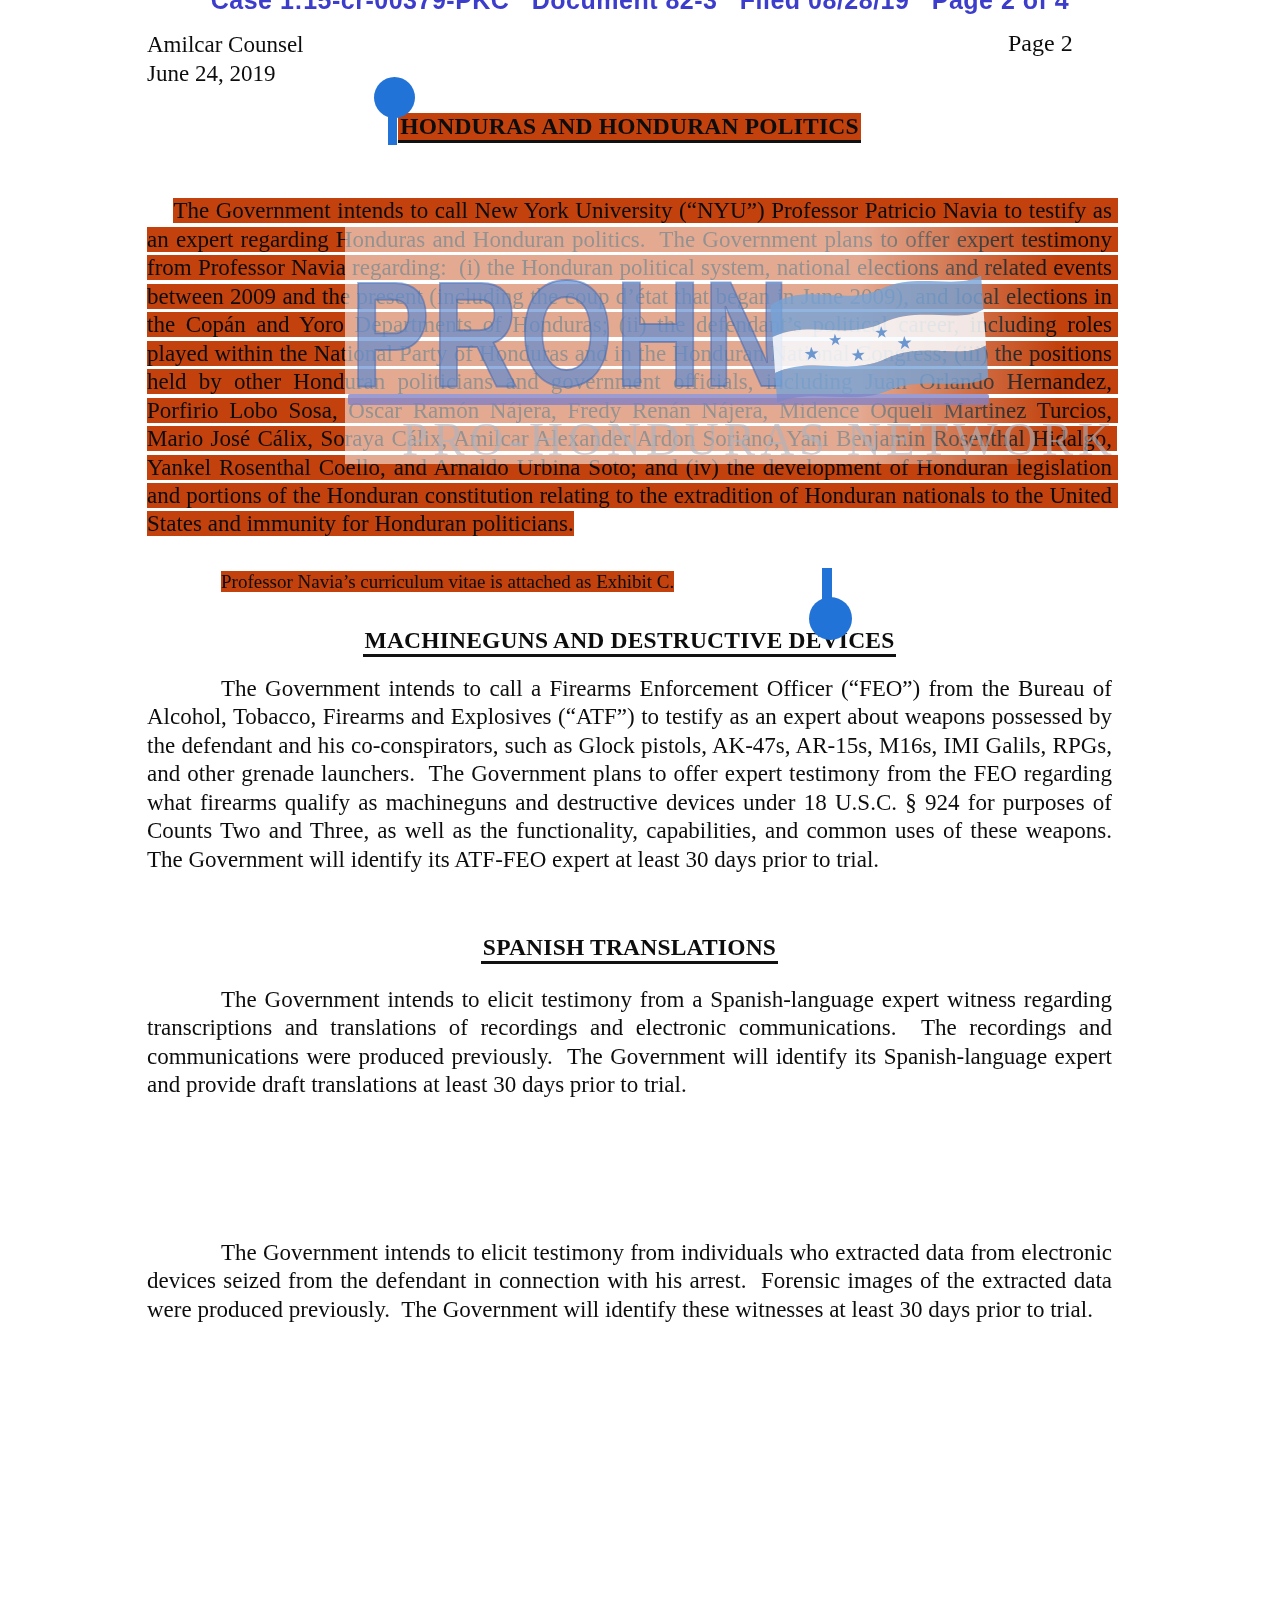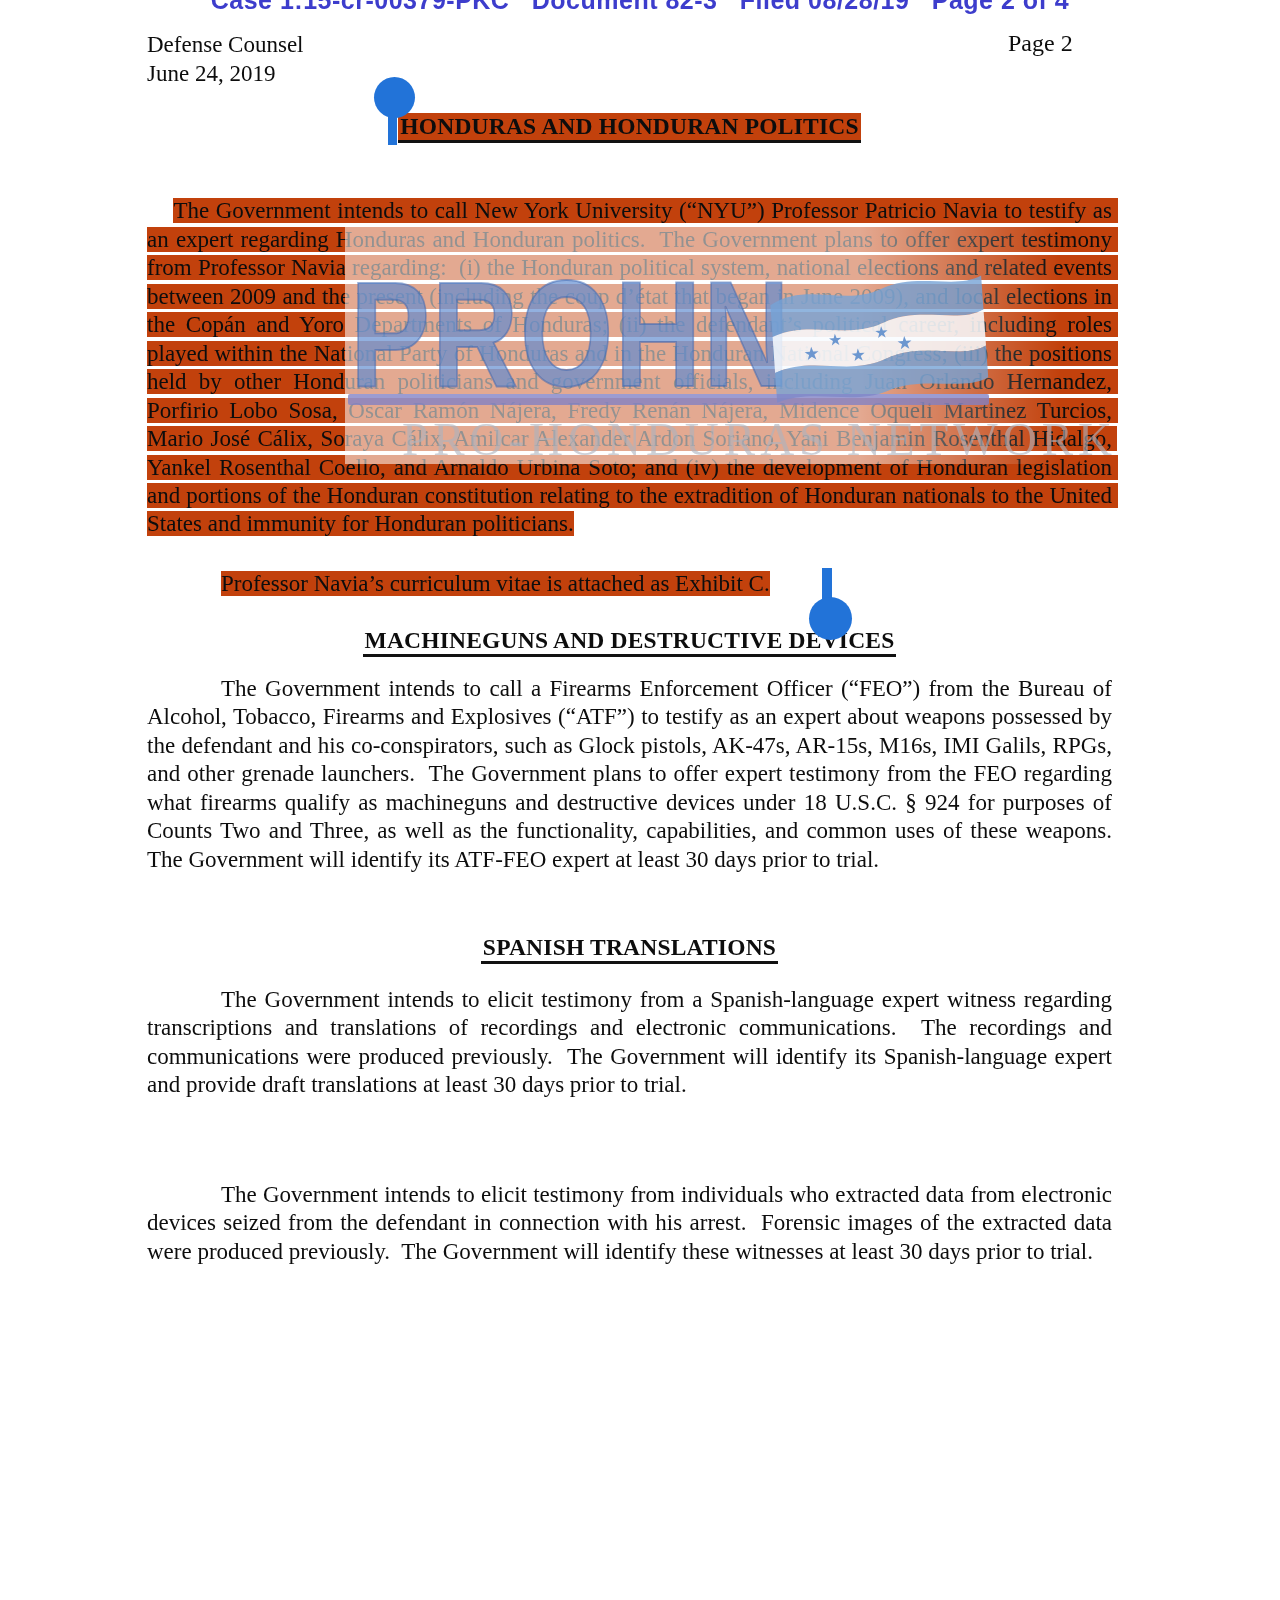--- a/index.html
+++ b/index.html
@@ -18,21 +18,21 @@
   .hdr-left { position:absolute; left:147px; top:30px; font-size:23px; line-height:29px; }
   .pagenum  { position:absolute; left:1008px; top:30px; font-size:24px; }
 
   .heading { position:absolute; left:147px; width:965px; text-align:center;
              font-size:23.5px; font-weight:bold; letter-spacing:.2px; }
   .heading .ht { border-bottom:3px solid #111; padding:0 2px 1px; }
 
   .para { position:absolute; left:147px; width:965px; font-size:23px;
           line-height:28.45px; text-align:justify; text-indent:74px;
           white-space:pre-wrap; }
-  .note { position:absolute; left:221px; top:571px; font-size:23px; }
+  .note { position:absolute; left:221px; top:571px; font-size:19px; }
 
   .sel { background:#c2410c; }
 
   
   .handle { position:absolute; background:#2273d8; z-index:10; }
   .h-circle { border-radius:50%; }
   .start-circle { left:374px; top:77px;  width:41px; height:41px; }
   .start-stem   { left:388px; top:110px; width:9px;  height:35px; }
   .end-stem     { left:822px; top:568px; width:10px; height:34px; }
   .end-circle   { left:809px; top:597px; width:43px; height:43px; }
@@ -53,21 +53,21 @@
     font-size:47px; letter-spacing:5px; color:rgba(173,179,190,.62); white-space:pre;margin-left:46px; }
 </style>
 </head>
 <body>
 
 <div class="page">
 
   <div class="stamp">Case 1:15-cr-00379-PKC   Document 82-3   Filed 08/28/19   Page 2 of 4</div>
 
   <div class="hdr-left">
-    <div>Defense Counsel</div>
+    <div>Amilcar Counsel</div>
     <div>June 24, 2019</div>
   </div>
   <div class="pagenum">Page 2</div>
 
   <div class="handle h-circle start-circle"></div>
   <div class="handle start-stem"></div>
 
   <div class="heading" style="top:113px;">
     <span class="ht sel">HONDURAS AND HONDURAN POLITICS</span>
   </div>
@@ -85,21 +85,21 @@
   <div class="heading" style="top:627px;">
     <span class="ht">MACHINEGUNS AND DESTRUCTIVE DEVICES</span>
   </div>
   <div class="para" style="top:675px;">The Government intends to call a Firearms Enforcement Officer (“FEO”) from the Bureau of Alcohol, Tobacco, Firearms and Explosives (“ATF”) to testify as an expert about weapons possessed by the defendant and his co-conspirators, such as Glock pistols, AK-47s, AR-15s, M16s, IMI Galils, RPGs, and other grenade launchers.  The Government plans to offer expert testimony from the FEO regarding what firearms qualify as machineguns and destructive devices under 18 U.S.C. § 924 for purposes of Counts Two and Three, as well as the functionality, capabilities, and common uses of these weapons.  The Government will identify its ATF-FEO expert at least 30 days prior to trial.</div>
 
   <div class="heading" style="top:934px;">
     <span class="ht">SPANISH TRANSLATIONS</span>
   </div>
   <div class="para" style="top:986px;">The Government intends to elicit testimony from a Spanish-language expert witness regarding transcriptions and translations of recordings and electronic communications.  The recordings and communications were produced previously.  The Government will identify its Spanish-language expert and provide draft translations at least 30 days prior to trial.</div>
 
-  <div class="para" style="top:1181px;">The Government intends to elicit testimony from individuals who extracted data from electronic devices seized from the defendant in connection with his arrest.  Forensic images of the extracted data were produced previously.  The Government will identify these witnesses at least 30 days prior to trial.</div>
+  <div class="para" style="top:1239px;">The Government intends to elicit testimony from individuals who extracted data from electronic devices seized from the defendant in connection with his arrest.  Forensic images of the extracted data were produced previously.  The Government will identify these witnesses at least 30 days prior to trial.</div>
 
   <div class="wm wm-backdrop"></div>
   <div class="wm wm-logo">PROHN</div>
   <svg class="wm wm-flag" viewBox="0 0 200 130" xmlns="http://www.w3.org/2000/svg">
     <path d="M0,28 C35,8 70,34 105,20 C140,6 175,26 200,14 L200,46 C175,58 140,38 105,52 C70,66 35,44 0,58 Z" fill="rgba(118,162,214,0.8)"></path>
     <path d="M0,58 C35,44 70,66 105,52 C140,38 175,58 200,46 L200,80 C175,92 140,72 105,86 C70,100 35,78 0,92 Z" fill="rgba(248,251,255,0.85)"></path>
     <path d="M0,92 C35,78 70,100 105,86 C140,72 175,92 200,80 L200,110 C175,122 140,104 105,116 C70,128 35,108 0,120 Z" fill="rgba(118,162,214,0.8)"></path>
     <text x="28" y="82" font-size="17" fill="rgba(100,145,205,0.95)">★</text>
     <text x="52" y="70" font-size="15" fill="rgba(100,145,205,0.95)">★</text>
     <text x="72" y="86" font-size="16" fill="rgba(100,145,205,0.95)">★</text>

